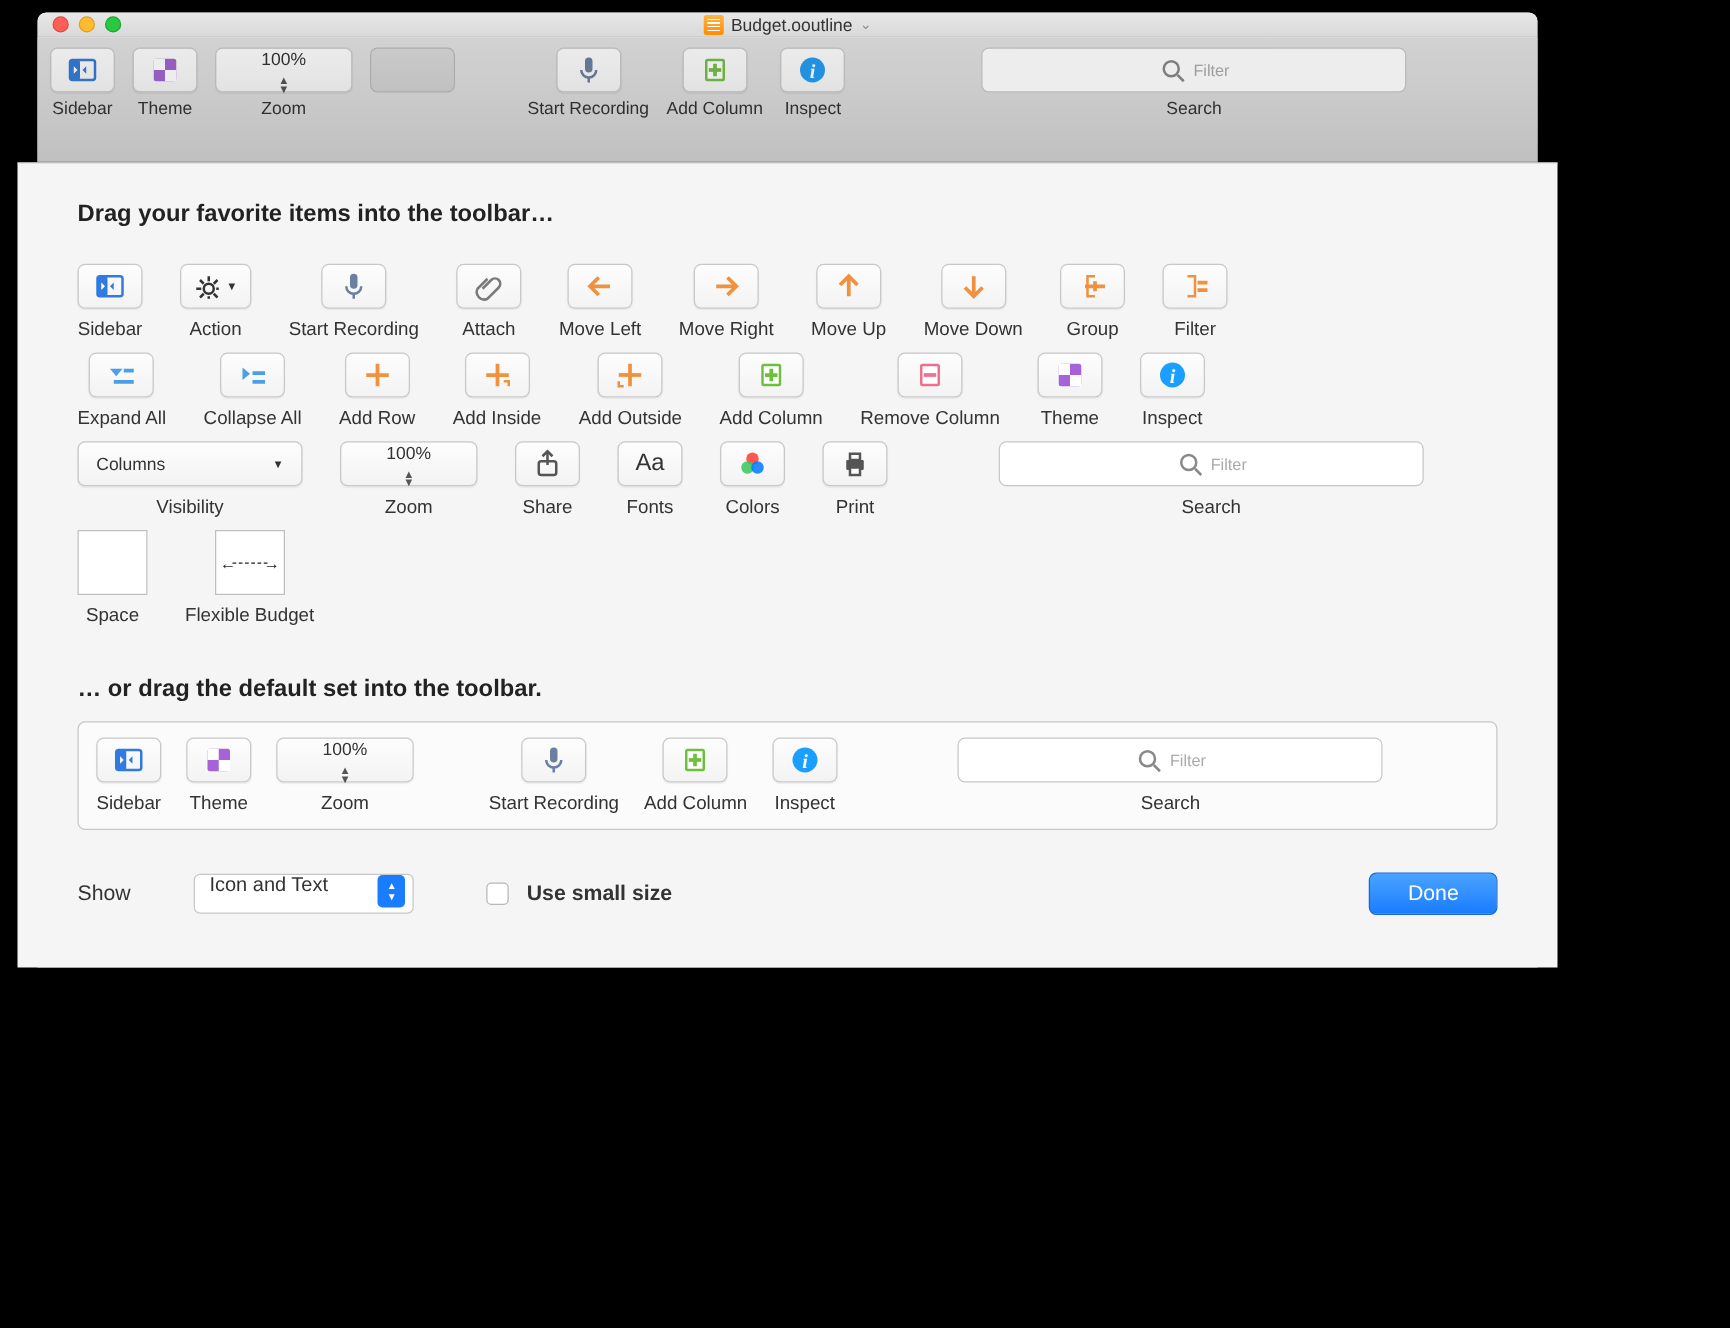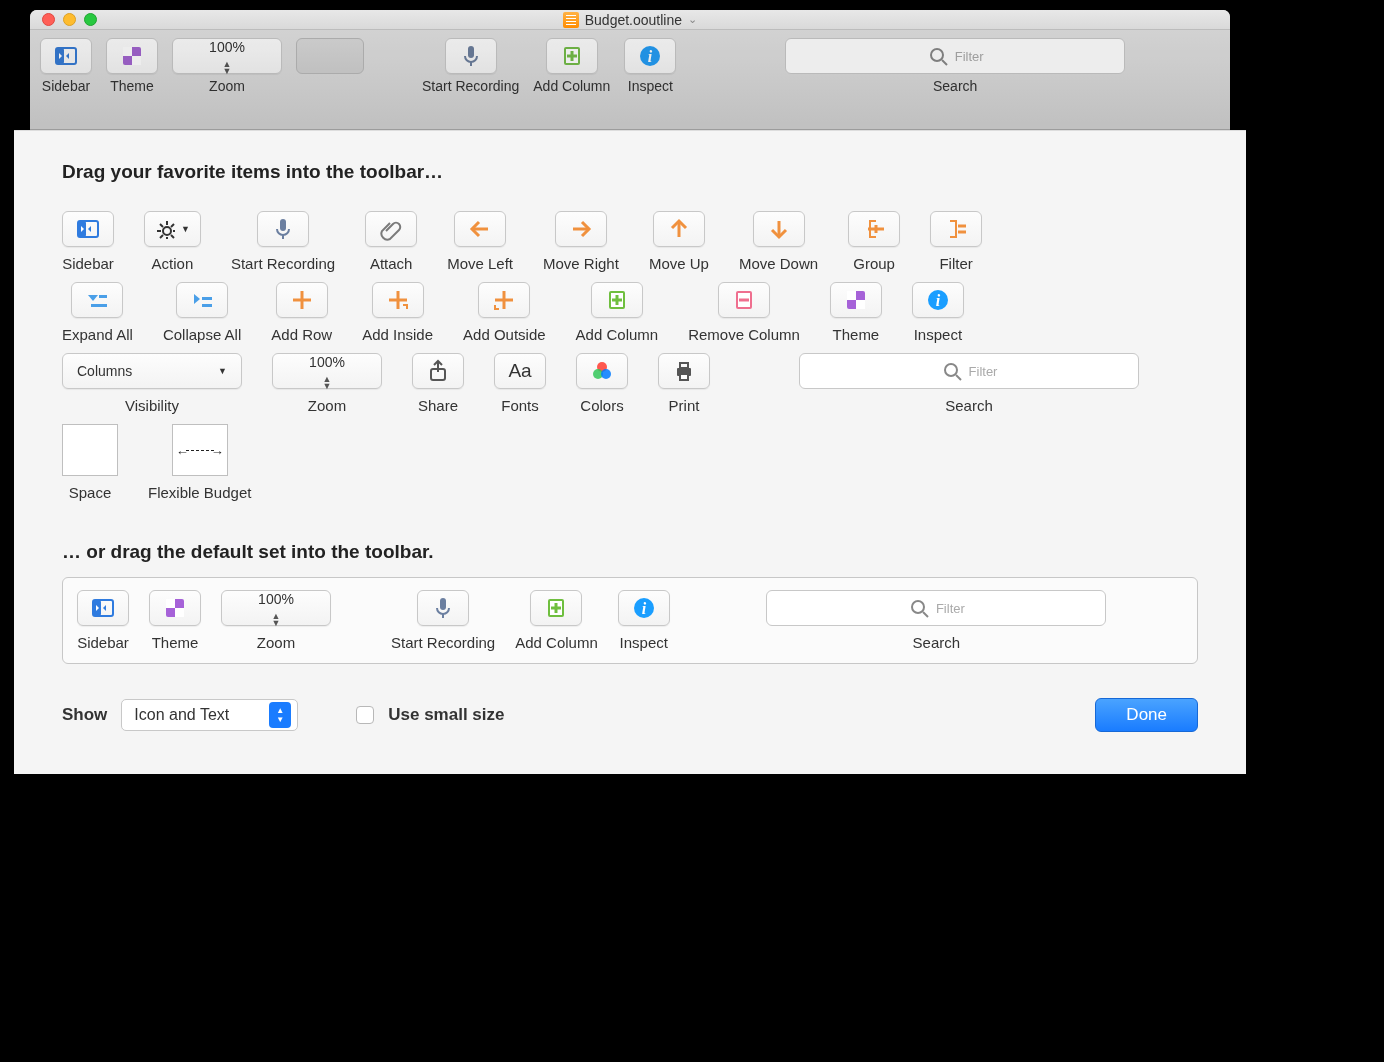--- a/index.html
+++ b/index.html
@@ -99,24 +99,24 @@
 .flex-arrow::after{content:"→";margin-left:-3px;}
 .flex-line{border-top:1.5px dashed #222;width:28px;height:0;}
 .default-box{
   border:1px solid #c7c7c7;border-radius:6px;background:#fbfbfb;
   padding:12px 14px;display:flex;align-items:flex-start;gap:20px;
 }
 .footer{
   display:flex;align-items:center;gap:14px;
   padding-top:34px;
 }
-.footer .lbl{font-weight:700;font-size:17px;}
+.footer .lbl{font-weight:400;font-size:17px;}
 .select{
   height:32px;background:#fff;border:1px solid #c8c8c8;border-radius:5px;
-  display:flex;align-items:center;padding:0 6px 0 12px;font-size:16px;gap:40px;
+  display:flex;padding:0 6px 0 12px;font-size:16px;gap:40px;margin-left:36px;
 }
 .select-arrows{background:#1a7cff;color:#fff;width:22px;height:26px;border-radius:4px;display:flex;flex-direction:column;align-items:center;justify-content:center;font-size:8px;line-height:9px;}
 .checkbox{width:18px;height:18px;border:1px solid #b8b8b8;border-radius:4px;background:#fff;}
 .cb-label{font-size:17px;font-weight:bold;}
 .done-btn{
   margin-left:auto;height:34px;padding:0 30px;border-radius:6px;
   background:linear-gradient(#4aa3ff,#1a7cff);color:#fff;font-size:17px;
   display:flex;align-items:center;border:1px solid #1668d6;
 }
 svg{display:block;}

